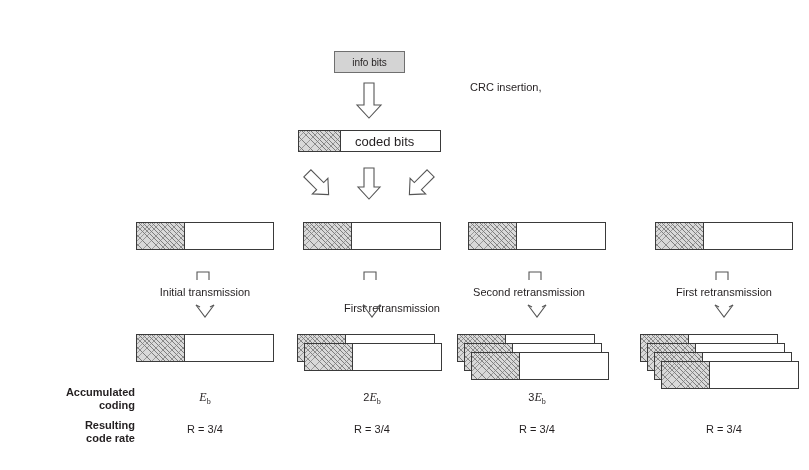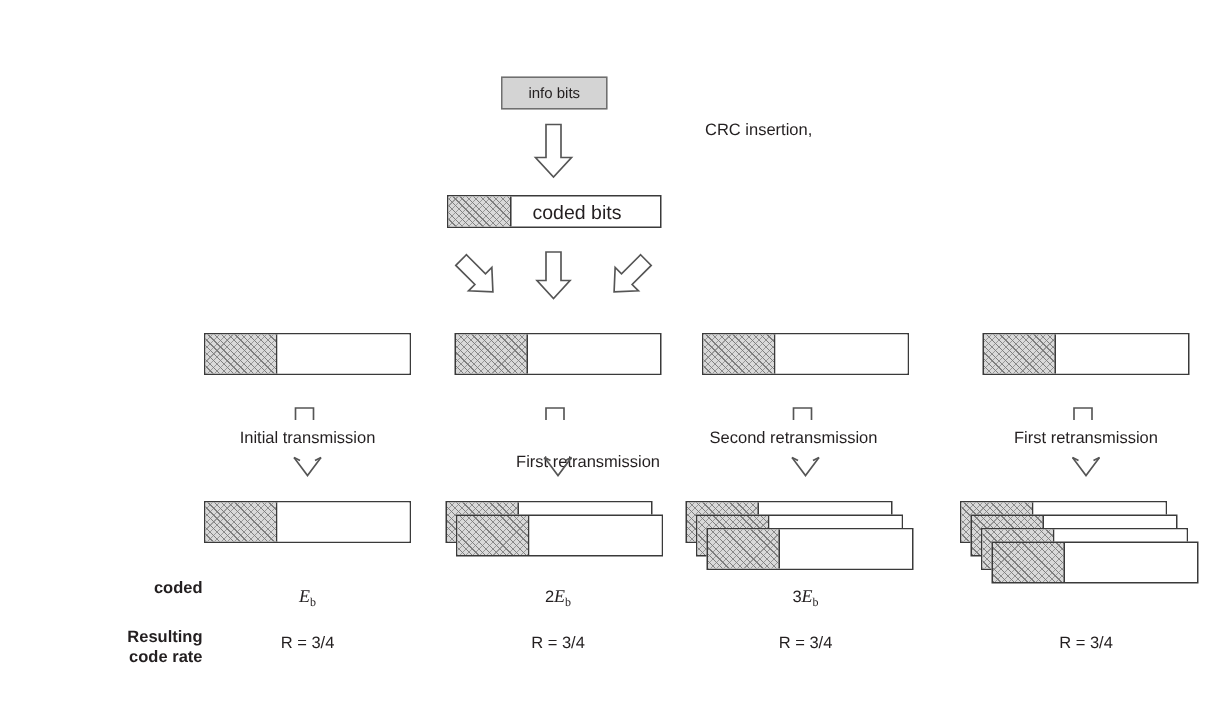--- a/index.html
+++ b/index.html
@@ -133,21 +133,22 @@
     <svg width="32" height="32" viewBox="0 0 32 32">
       <g transform="rotate(45 16 16)">
         <polygon points="11,1 21,1 21,19 27,19 16,31 5,19 11,19" fill="#ffffff" stroke="#555555" stroke-width="1.1"></polygon>
       </g>
     </svg>
   </div>
 
 
 
   <div class="abs row-label" style="left:10px;top:386px;width:125px;">
-    <div>coded</div>
+    <div>Accumulated</div>
+    <div>coding</div>
   </div>
 
   <div class="abs row-label" style="left:10px;top:419px;width:125px;">
     <div>Resulting</div>
     <div>code rate</div>
   </div>
 
   <div class="abs block" style="left:136px;top:222px;width:138px;height:28px;">
     <div class="head hatch" style="width:48px;"></div>
     <div class="tail"></div>

